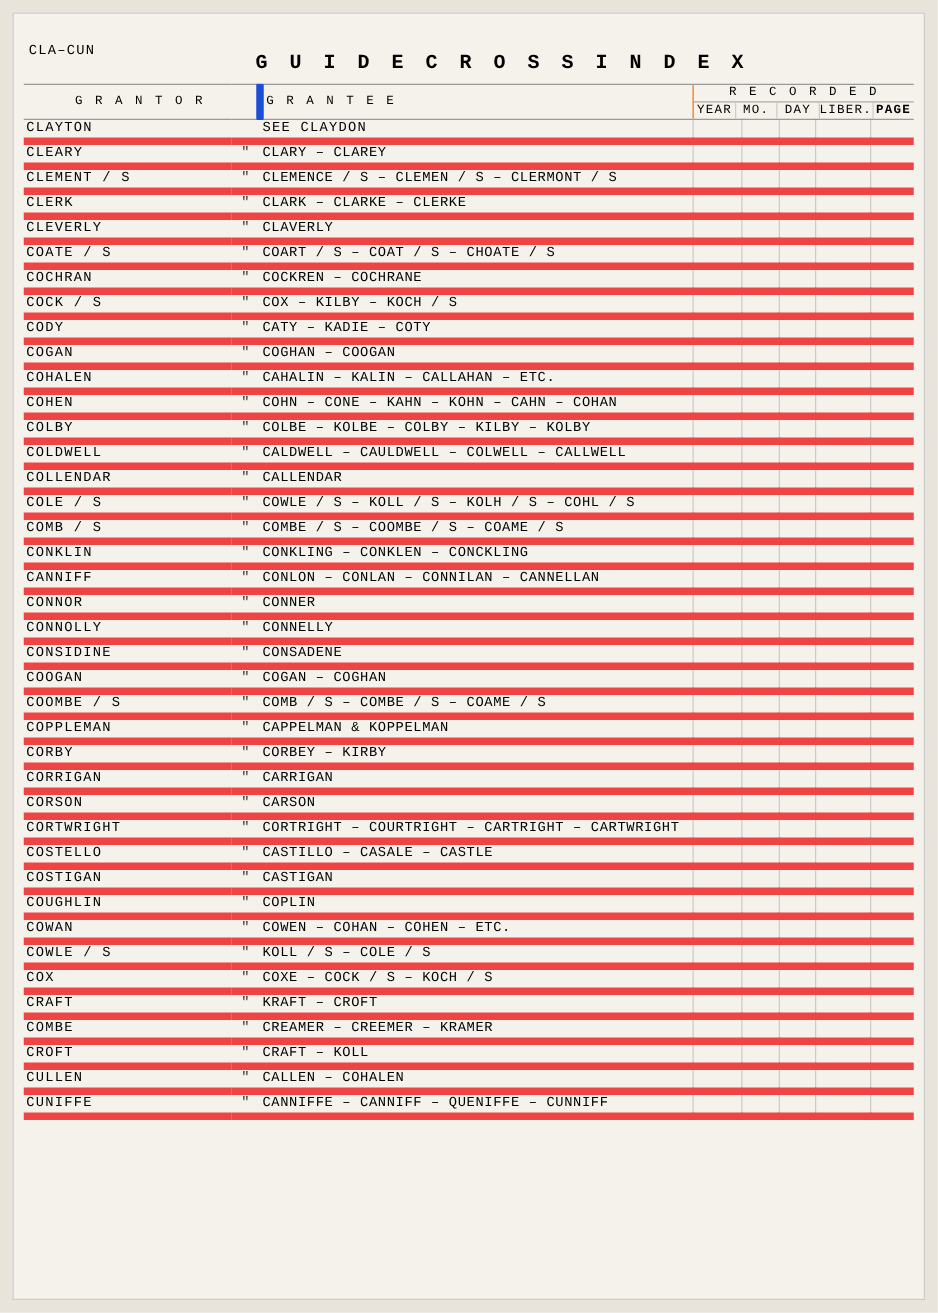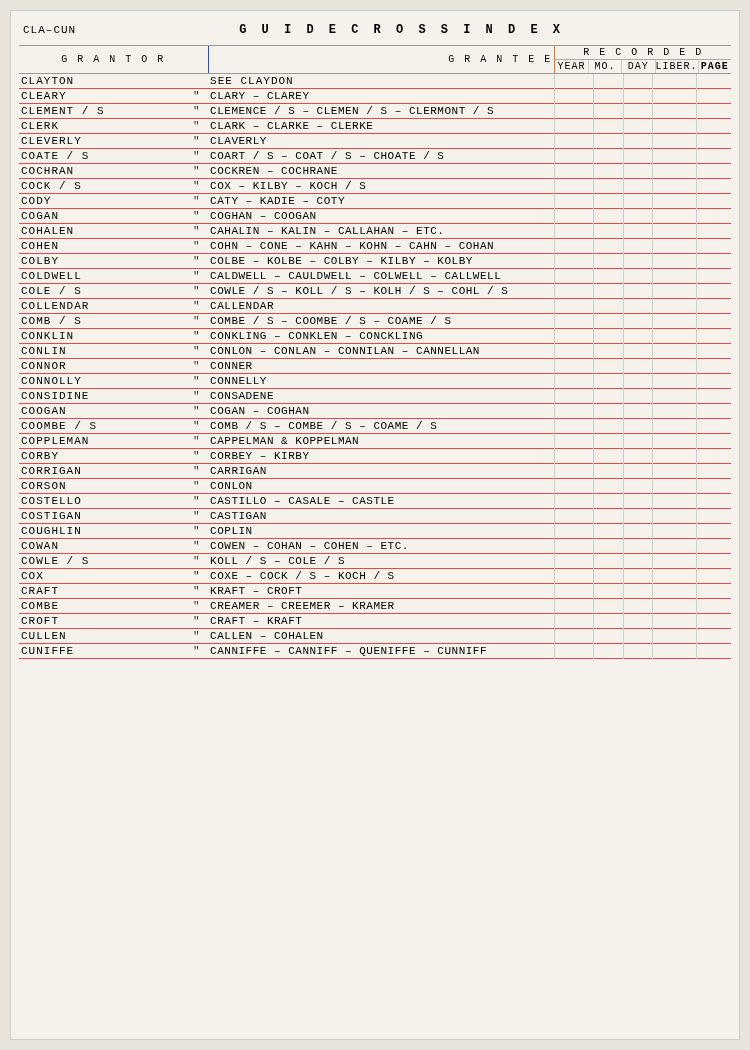--- a/index.html
+++ b/index.html
@@ -25,24 +25,25 @@
       align-items: center;
       margin-bottom: 8px;
       padding: 0 4px;
       gap: 35px;
     }
     .page-header-left {
       font-size: 11px;
       letter-spacing: 1px;
     }
     .page-header-center {
-      font-size: 12px;
+      font-size: 16px;
       letter-spacing: 4px;
       font-weight: bold;
       text-align: right;
+      margin-top: 18px;
     }
     .page-header-right {
       font-size: 11px;
       letter-spacing: 1px;
     }
     .table-wrapper {
       width: 100%;
     }
     table {
       width: 100%;
@@ -55,22 +56,22 @@
       padding: 3px 2px;
       border-top: 1px solid #999;
       border-bottom: 1px solid #999;
     }
     .col-grantor {
       width: 200px;
       text-align: center;
     }
     .col-grantee {
       width: 360px;
-      text-align: right;
-      border-left: 1px solid #1d4ed8;
+      text-align: left;
+      border-left: 6px solid #1d4ed8;
     }
     .recorded-box {
       border-left: 1px solid #999;
     }
     .recorded-label {
       text-align: center;
       font-size: 10px;
       letter-spacing: 2px;
       border-bottom: 1px solid #aaa;
       padding: 1px 0;
@@ -82,21 +83,21 @@
       flex: 1;
       text-align: center;
       font-size: 10px;
       letter-spacing: 1px;
       padding: 1px 0;
       border-right: 1px solid #ccc;
     }
     .rec-sub:last-child { border-right: none; font-weight: bold; }
 
     tbody tr {
-      border-bottom: 1px solid #ef4444;
+      border-bottom: 6px solid #ef4444;
     }
     tbody tr td {
       padding: 1px 2px;
       vertical-align: top;
     }
     .td-grantor {
       width: 140px;
       font-size: 11px;
       letter-spacing: 1px;
       white-space: nowrap;
@@ -286,61 +287,61 @@
             <td class="td-grantor">COLDWELL</td>
             <td class="td-ditto">"</td>
             <td class="td-grantee">CALDWELL – CAULDWELL – COLWELL – CALLWELL</td>
             <td class="td-year"></td>
             <td class="td-mo"></td>
             <td class="td-day"></td>
             <td class="td-liber"></td>
             <td class="td-page"></td>
           </tr>
           <tr>
+            <td class="td-grantor">COLLENDAR</td>
+            <td class="td-ditto">"</td>
+            <td class="td-grantee">CALLENDAR</td>
+            <td class="td-year"></td>
+            <td class="td-mo"></td>
+            <td class="td-day"></td>
+            <td class="td-liber"></td>
+            <td class="td-page"></td>
+          </tr>
+          <tr>
             <td class="td-grantor">COLE / S</td>
             <td class="td-ditto">"</td>
             <td class="td-grantee">COWLE / S – KOLL / S – KOLH / S – COHL / S</td>
             <td class="td-year"></td>
             <td class="td-mo"></td>
             <td class="td-day"></td>
             <td class="td-liber"></td>
             <td class="td-page"></td>
           </tr>
           <tr>
-            <td class="td-grantor">COLLENDAR</td>
-            <td class="td-ditto">"</td>
-            <td class="td-grantee">CALLENDAR</td>
-            <td class="td-year"></td>
-            <td class="td-mo"></td>
-            <td class="td-day"></td>
-            <td class="td-liber"></td>
-            <td class="td-page"></td>
-          </tr>
-          <tr>
             <td class="td-grantor">COMB / S</td>
             <td class="td-ditto">"</td>
             <td class="td-grantee">COMBE / S – COOMBE / S – COAME / S</td>
             <td class="td-year"></td>
             <td class="td-mo"></td>
             <td class="td-day"></td>
             <td class="td-liber"></td>
             <td class="td-page"></td>
           </tr>
           <tr>
             <td class="td-grantor">CONKLIN</td>
             <td class="td-ditto">"</td>
             <td class="td-grantee">CONKLING – CONKLEN – CONCKLING</td>
             <td class="td-year"></td>
             <td class="td-mo"></td>
             <td class="td-day"></td>
             <td class="td-liber"></td>
             <td class="td-page"></td>
           </tr>
           <tr>
-            <td class="td-grantor">CONLIN</td>
+            <td class="td-grantor">CANNIFF</td>
             <td class="td-ditto">"</td>
             <td class="td-grantee">CONLON – CONLAN – CONNILAN – CANNELLAN</td>
             <td class="td-year"></td>
             <td class="td-mo"></td>
             <td class="td-day"></td>
             <td class="td-liber"></td>
             <td class="td-page"></td>
           </tr>
           <tr>
             <td class="td-grantor">CONNOR</td>
@@ -418,21 +419,31 @@
             <td class="td-grantee">CARRIGAN</td>
             <td class="td-year"></td>
             <td class="td-mo"></td>
             <td class="td-day"></td>
             <td class="td-liber"></td>
             <td class="td-page"></td>
           </tr>
           <tr>
             <td class="td-grantor">CORSON</td>
             <td class="td-ditto">"</td>
-            <td class="td-grantee">CONLON</td>
+            <td class="td-grantee">CARSON</td>
+            <td class="td-year"></td>
+            <td class="td-mo"></td>
+            <td class="td-day"></td>
+            <td class="td-liber"></td>
+            <td class="td-page"></td>
+          </tr>
+          <tr>
+            <td class="td-grantor">CORTWRIGHT</td>
+            <td class="td-ditto">"</td>
+            <td class="td-grantee">CORTRIGHT – COURTRIGHT – CARTRIGHT – CARTWRIGHT</td>
             <td class="td-year"></td>
             <td class="td-mo"></td>
             <td class="td-day"></td>
             <td class="td-liber"></td>
             <td class="td-page"></td>
           </tr>
           <tr>
             <td class="td-grantor">COSTELLO</td>
             <td class="td-ditto">"</td>
             <td class="td-grantee">CASTILLO – CASALE – CASTLE</td>
@@ -508,21 +519,21 @@
             <td class="td-grantee">CREAMER – CREEMER – KRAMER</td>
             <td class="td-year"></td>
             <td class="td-mo"></td>
             <td class="td-day"></td>
             <td class="td-liber"></td>
             <td class="td-page"></td>
           </tr>
           <tr>
             <td class="td-grantor">CROFT</td>
             <td class="td-ditto">"</td>
-            <td class="td-grantee">CRAFT – KRAFT</td>
+            <td class="td-grantee">CRAFT – KOLL</td>
             <td class="td-year"></td>
             <td class="td-mo"></td>
             <td class="td-day"></td>
             <td class="td-liber"></td>
             <td class="td-page"></td>
           </tr>
           <tr>
             <td class="td-grantor">CULLEN</td>
             <td class="td-ditto">"</td>
             <td class="td-grantee">CALLEN – COHALEN</td>

